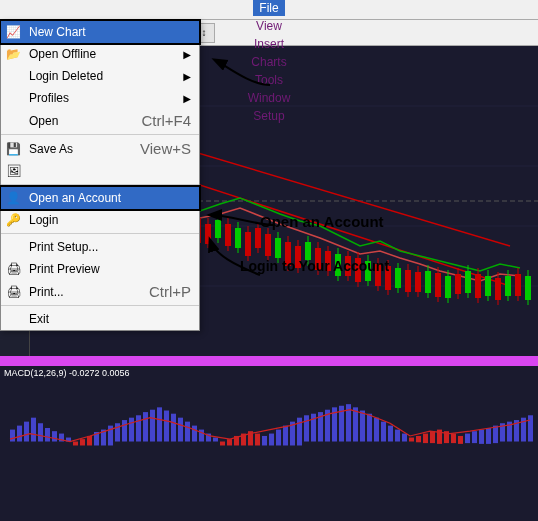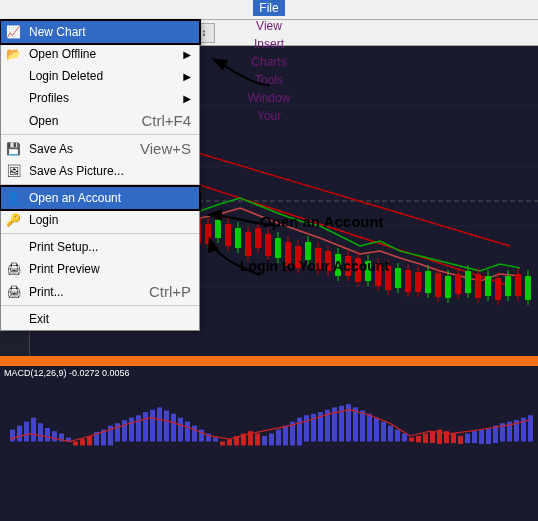--- a/index.html
+++ b/index.html
@@ -65,21 +65,21 @@
       margin: 0 2px;
     }
 
     
     .chart-area {
       position: absolute;
       top: 46px;
       left: 0;
       right: 0;
       bottom: 0;
-      background: #f97316;
+      background: #d946ef;
       overflow: hidden;
     }
 
     
     .main-chart {
       position: absolute;
       top: 0;
       left: 30px;
       right: 0;
       height: 310px;
@@ -205,21 +205,21 @@
 </head>
 <body>
 
 <div class="menu-bar">
   <span class="menu-bar-item active">File</span>
   <span class="menu-bar-item">View</span>
   <span class="menu-bar-item">Insert</span>
   <span class="menu-bar-item">Charts</span>
   <span class="menu-bar-item">Tools</span>
   <span class="menu-bar-item">Window</span>
-  <span class="menu-bar-item">Your</span>
+  <span class="menu-bar-item">Setup</span>
 </div>
 
 <div class="toolbar">
   <div class="toolbar-btn">📄</div>
   <div class="toolbar-btn">📂</div>
   <div class="toolbar-sep"></div>
   <div class="toolbar-btn">╱</div>
   <div class="toolbar-btn">─</div>
   <div class="toolbar-sep"></div>
   <div class="toolbar-btn">A</div>
@@ -522,21 +522,20 @@
   <div class="menu-separator"></div>
 
   <div class="menu-item">
     <span class="menu-icon">💾</span>
     <span>Save As</span>
     <span class="shortcut">View+S</span>
   </div>
 
   <div class="menu-item">
     <span class="menu-icon">🖼</span>
-    <span>Save As Picture...</span>
   </div>
 
   <div class="menu-separator"></div>
 
   <div class="menu-item highlighted" style="outline: 2px solid #000;">
     <span class="menu-icon">👤</span>
     <span>Open an Account</span>
   </div>
 
   <div class="menu-item">

